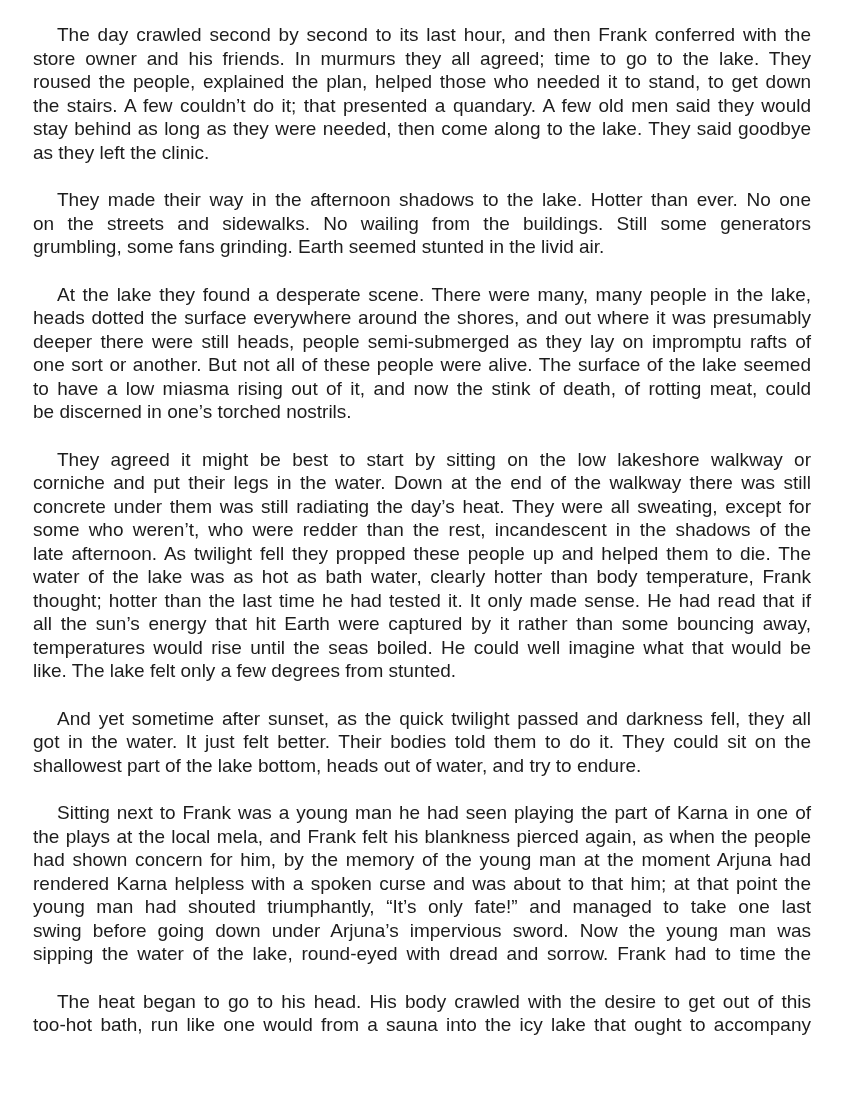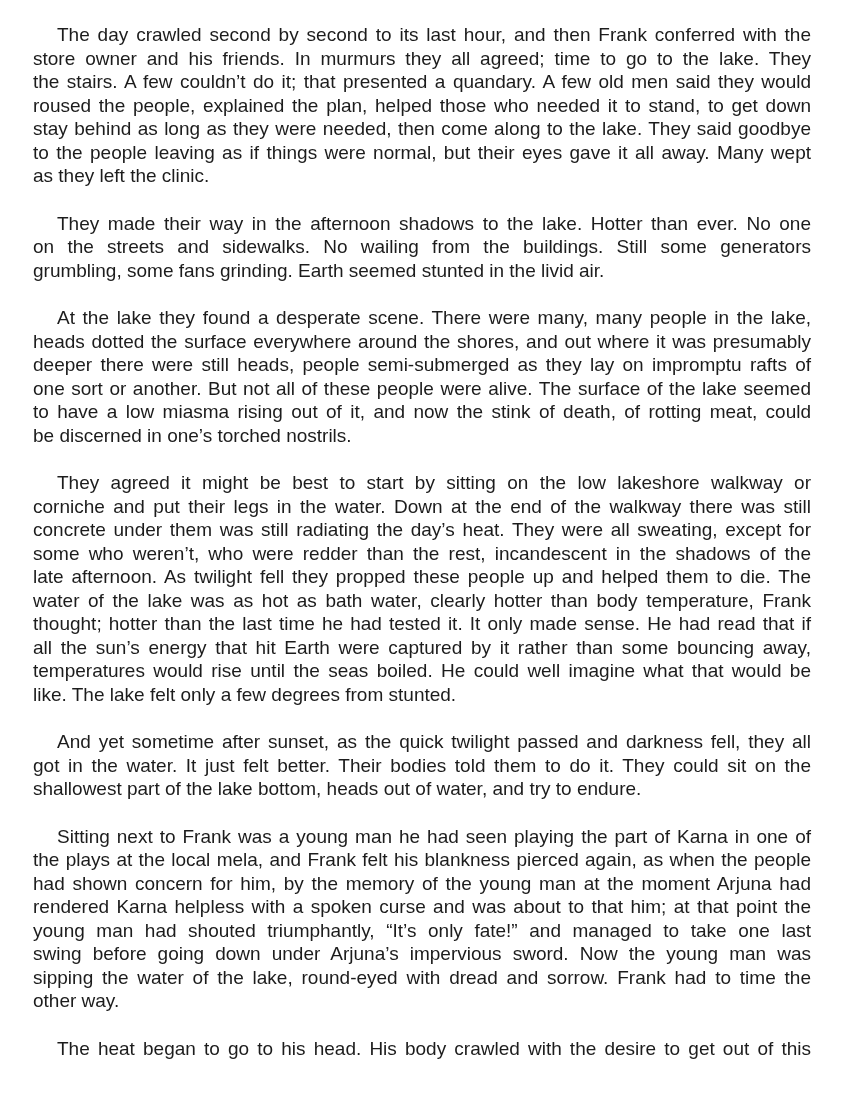--- a/index.html
+++ b/index.html
@@ -44,24 +44,23 @@
   }
 </style>
 </head>
 <body>
 
 <main class="page" style="background: rgb(255, 255, 255);">
   <div class="text-column" id="text-column" style="color: rgb(28, 28, 28);">
       <p class="para">
         <span class="line first">The day crawled second by second to its last hour, and then Frank conferred with the</span>
         <span class="line">store owner and his friends. In murmurs they all agreed; time to go to the lake. They</span>
+        <span class="line">roused the people, explained the plan, helped those who needed it to stand, to get down</span>
         <span class="line">the stairs. A few couldn’t do it; that presented a quandary. A few old men said they would</span>
-        <span class="line">roused the people, explained the plan, helped those who needed it to stand, to get down</span>
         <span class="line">stay behind as long as they were needed, then come along to the lake. They said goodbye</span>
-        <span class="line">to the people leaving as if things were normal, but their eyes gave it all away. Many wept</span>
         <span class="line last">as they left the clinic.</span>
       </p>
       <p class="para">
         <span class="line first">They made their way in the afternoon shadows to the lake. Hotter than ever. No one</span>
         <span class="line">on the streets and sidewalks. No wailing from the buildings. Still some generators</span>
         <span class="line last">grumbling, some fans grinding. Earth seemed stunted in the livid air.</span>
       </p>
       <p class="para">
         <span class="line first">At the lake they found a desperate scene. There were many, many people in the lake,</span>
         <span class="line">heads dotted the surface everywhere around the shores, and out where it was presumably</span>
@@ -88,19 +87,19 @@
         <span class="line last">shallowest part of the lake bottom, heads out of water, and try to endure.</span>
       </p>
       <p class="para">
         <span class="line first">Sitting next to Frank was a young man he had seen playing the part of Karna in one of</span>
         <span class="line">the plays at the local mela, and Frank felt his blankness pierced again, as when the people</span>
         <span class="line">had shown concern for him, by the memory of the young man at the moment Arjuna had</span>
         <span class="line">rendered Karna helpless with a spoken curse and was about to that him; at that point the</span>
         <span class="line">young man had shouted triumphantly, “It’s only fate!” and managed to take one last</span>
         <span class="line">swing before going down under Arjuna’s impervious sword. Now the young man was</span>
         <span class="line">sipping the water of the lake, round-eyed with dread and sorrow. Frank had to time the</span>
-        <span class="line last">other way.</span>
       </p>
       <p class="para">
         <span class="line first">The heat began to go to his head. His body crawled with the desire to get out of this</span>
+        <span class="line">too-hot bath, run like one would from a sauna into the icy lake that ought to accompany</span>
       </p>
     </div>
 </main>
 
 </body></html>

